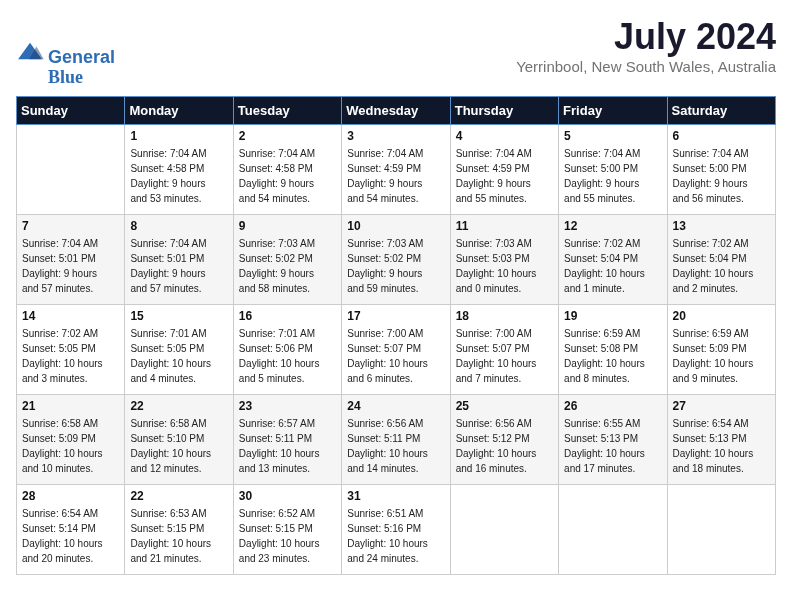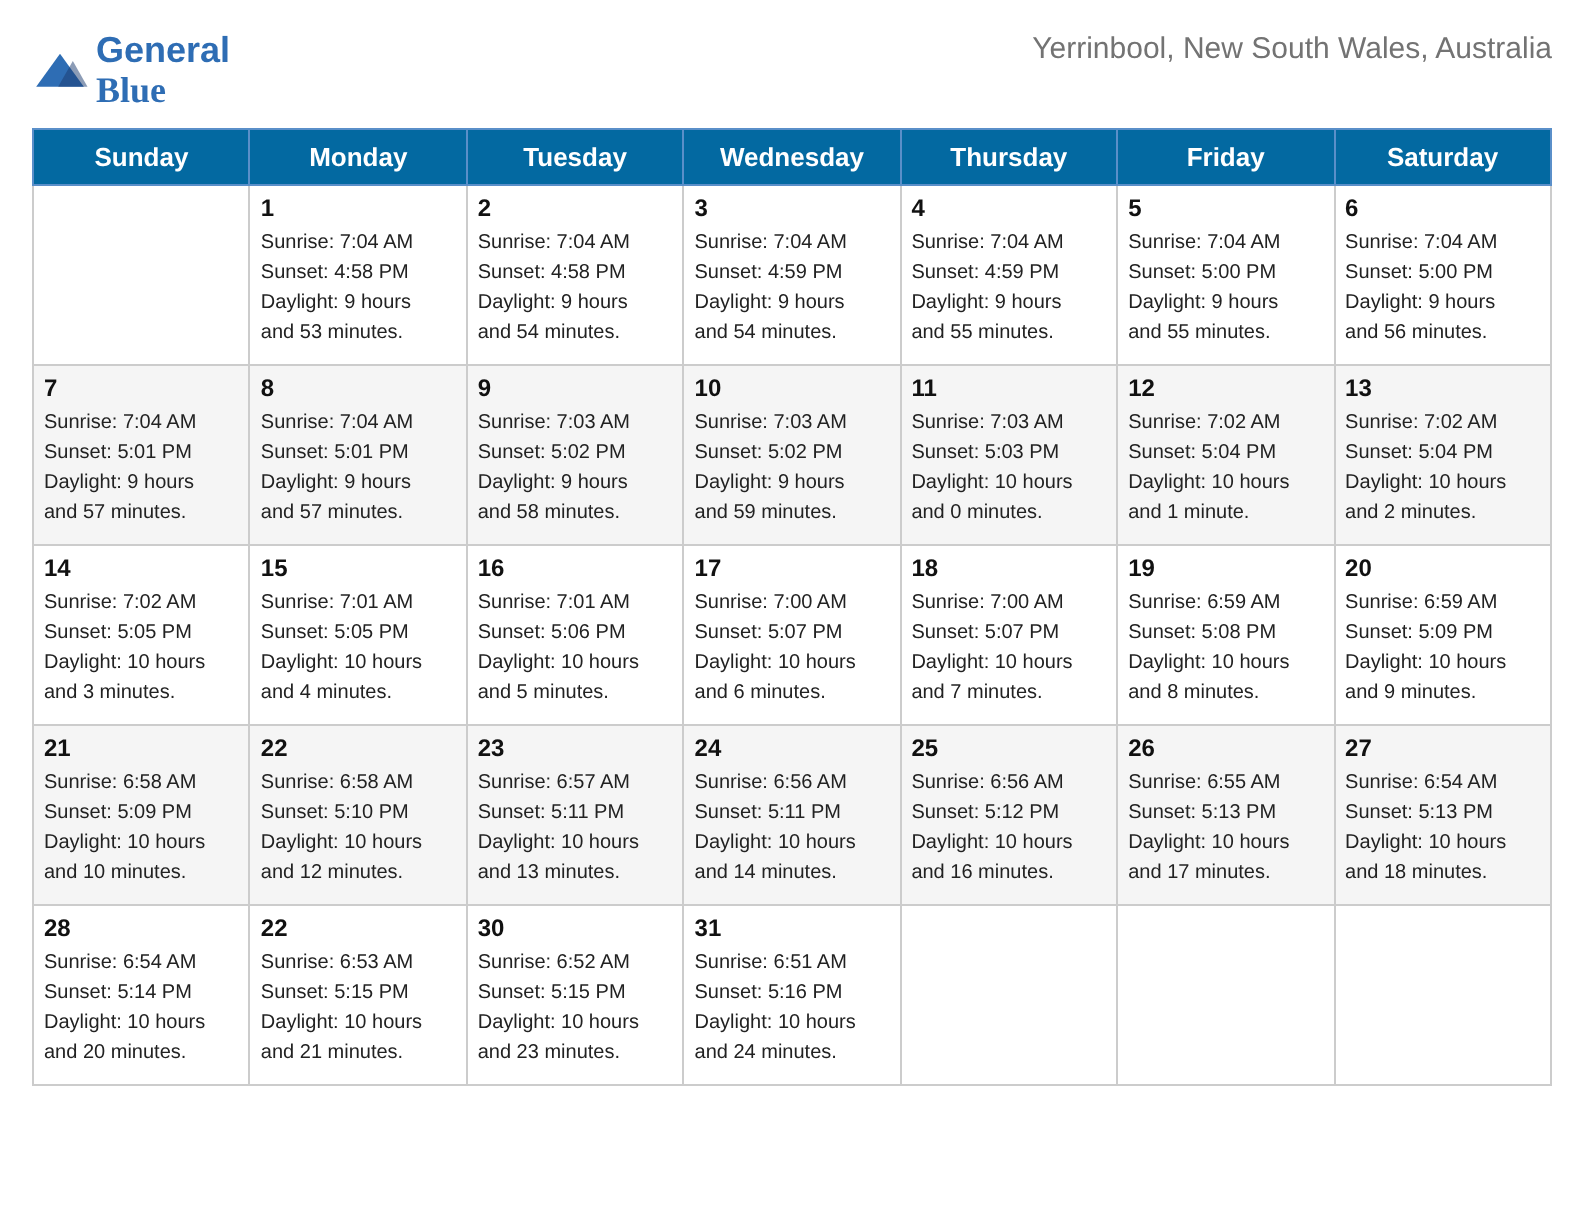--- a/index.html
+++ b/index.html
@@ -19,20 +19,21 @@
     .logo {
       display: flex;
       align-items: center;
       gap: 4px;
     }
     .logo-text {
       font-size: 18px;
       font-weight: bold;
       color: #1a1a2e;
       line-height: 1.1;
+      margin-top: 32px;
     }
     .logo-text span {
       color: #2e6db4;
     }
     .logo-icon {
       width: 28px;
       height: 22px;
     }
     .title-block {
       text-align: right;
@@ -45,24 +46,24 @@
     .location-title {
       font-size: 15px;
       color: #737373;
     }
     table {
       width: 100%;
       border-collapse: collapse;
       font-size: 11px;
     }
     thead tr th {
-      background: #0369a1;
+      background: #0f172a;
       color: #fff;
       padding: 6px 4px;
-      text-align: center;
+      text-align: left;
       font-size: 13px;
       font-weight: bold;
       border: 1px solid #5a8fc9;
     }
     tbody tr td {
       border: 1px solid #ccc;
       vertical-align: top;
       padding: 4px 5px;
       min-height: 80px;
       height: 90px;
@@ -99,20 +100,21 @@
       <polygon points="22,6 30,20 14,20" fill="#1a3a6e" opacity="0.5"></polygon>
     </svg>
     <div>
       <div class="logo-text">
         <span>General</span><br>
         <span style="color:#2e6db4;font-family:Liberation Serif, serif;">Blue</span>
       </div>
     </div>
   </div>
   <div class="title-block">
+    <div class="month-title">July 2024</div>
     <div class="location-title">Yerrinbool, New South Wales, Australia</div>
   </div>
 </div>
 
 <table>
   <thead>
     <tr id="header-row">
     <th>Sunday</th>
         <th>Monday</th>
         <th>Tuesday</th>

